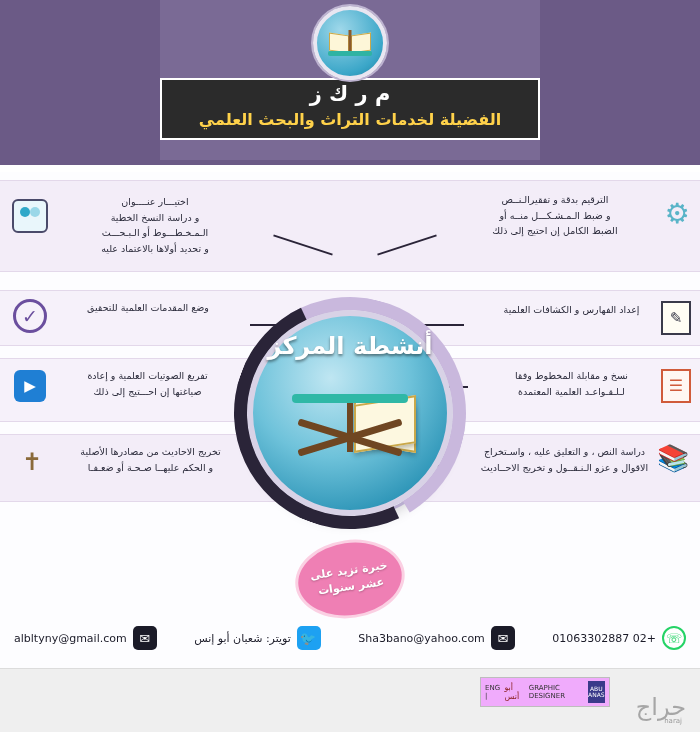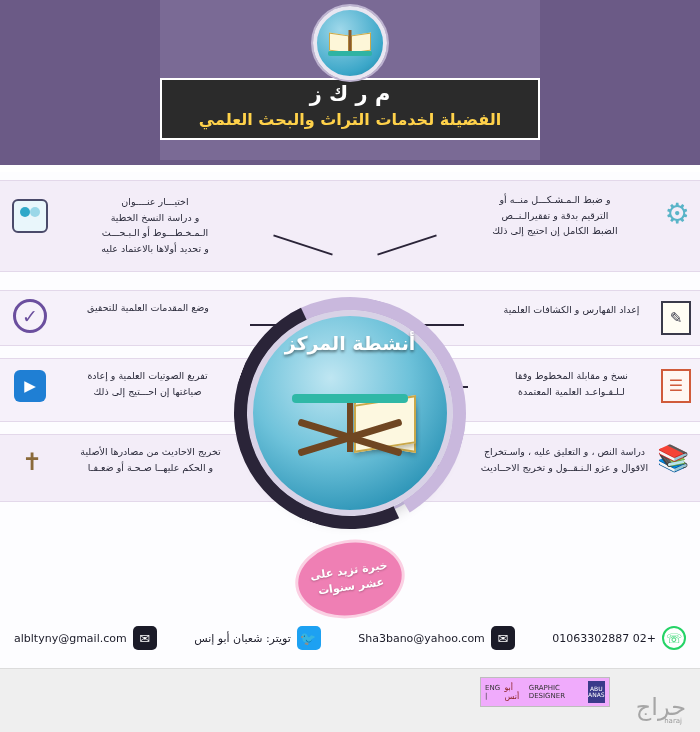--- a/index.html
+++ b/index.html
@@ -177,21 +177,21 @@
     border-left-color:#2a2438; border-bottom-color:#2a2438;
     transform:rotate(20deg);
   }
   .arc-lilac {
     left:-13px; top:-13px; width:232px; height:232px;
     border-right-color:#c9b8dd; border-top-color:#c9b8dd;
     transform:rotate(14deg);
   }
   .hub-title {
     position:absolute; left:0; top:22px; width:100%;
-    text-align:center; color:#ffffff; font-size:19px; font-weight:bold;
+    text-align:center; color:#ffffff; font-size:24px; font-weight:bold;
     direction:rtl; text-shadow:0 2px 3px rgba(0,0,0,.45); z-index:9;
   }
   .big-book {
     position:absolute; left:50%; top:82px; transform:translateX(-50%);
     width:132px; height:74px; z-index:9;
   }
   .big-book .page {
     position:absolute; top:8px; width:62px; height:48px;
     background:#fdf8e0; border:2px solid #c9a84a;
     box-shadow:0 3px 5px rgba(0,0,0,.25);
@@ -303,22 +303,22 @@
 
     <div class="stripe s1"></div>
     <div class="stripe s2"></div>
     <div class="stripe s3"></div>
     <div class="stripe s4"></div>
 
     <div class="ic ic-gears">
       <span class="gears-ic">⚙</span>
     </div>
     <div class="txt blk-r1">
+      <div>الترقيم بدقة و تفقيرالـنــص</div>
       <div>و ضبط الـمـشـكـــل منــه أو</div>
-      <div>الترقيم بدقة و تفقيرالـنــص</div>
       <div>الضبط الكامل إن احتيج إلى ذلك</div>
     </div>
 
     <div class="ic ic-robot">
       <div class="robot-box"></div>
     </div>
     <div class="txt blk-l1">
       <div>اختيـــار    عنــــوان</div>
       <div>و دراسة النسخ الخطية</div>
       <div>الـمـخـطـــوط أو الـبـحـــث</div>

